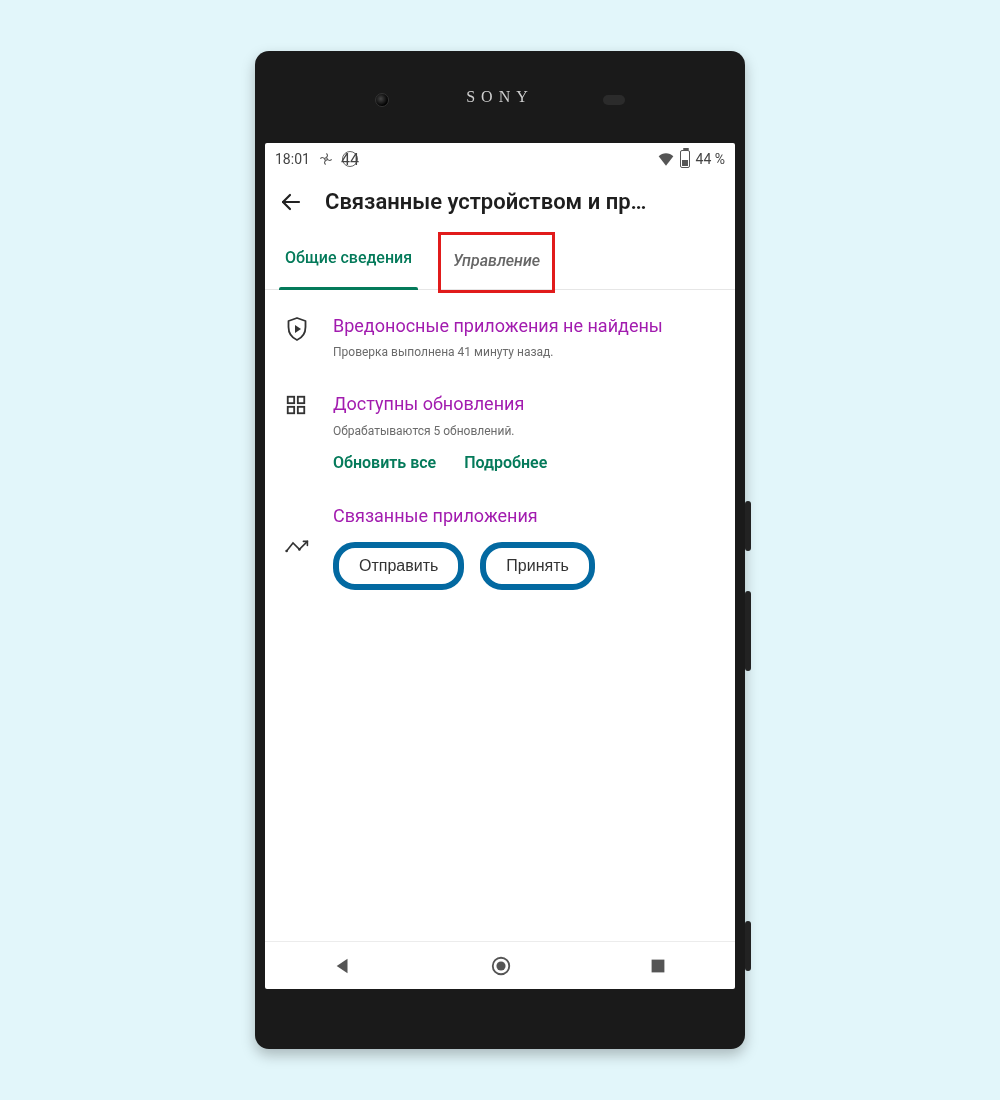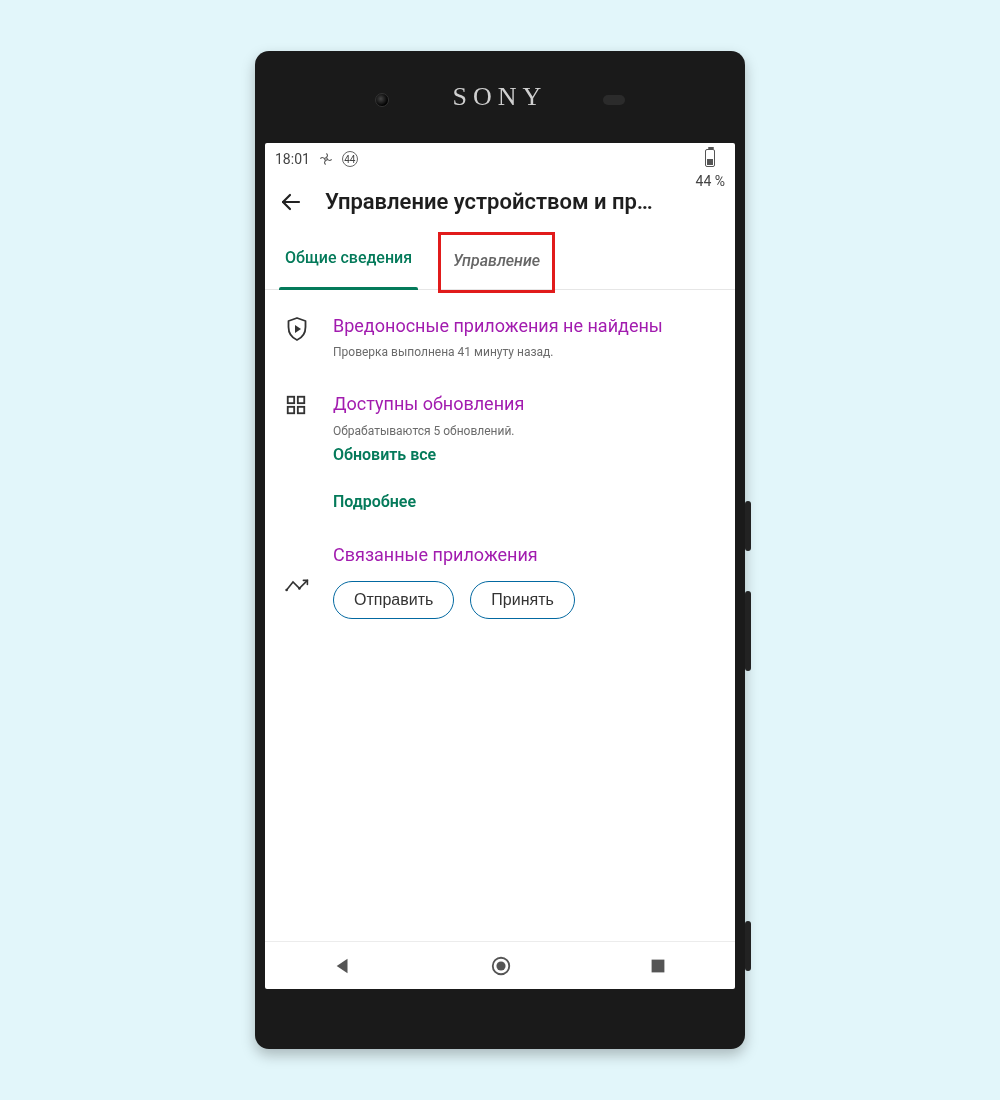--- a/index.html
+++ b/index.html
@@ -25,21 +25,21 @@
   }
   .bezel-top {
     height: 92px;
     display:flex; align-items:center; justify-content:center;
     color:#d8d8d8;
     position: relative;
   }
   .brand {
     font-family: 'Times New Roman', serif;
     letter-spacing: 6px;
-    font-size: 26px;
+    font-size: 16px;
     font-weight: 400;
     color: #cfcfcf;
   }
   .camera {
     position:absolute; left:120px; top:42px;
     width:14px; height:14px; border-radius:50%;
     background: radial-gradient(circle at 40% 40%, #444, #000 70%);
     border:1px solid #333;
   }
   .led {
@@ -68,23 +68,23 @@
 
   
   .status {
     height:28px;
     display:flex; align-items:center;
     padding: 16px 10px;
     font-size:14px;
     color:#444;
   }
   .status-left{ display:flex; align-items:center; gap:8px; }
-  .status-right{ margin-left:auto; display:flex; align-items:center; gap:6px;flex-direction:column; }
+  .status-right{ margin-left:auto; display:flex; align-items:center; gap:6px; }
   .badge-44{
-    font-size:10px; border:1px solid #666; border-radius:50%;
+    font-size:16px; border:1px solid #666; border-radius:50%;
     width:16px;height:16px;display:flex;align-items:center;justify-content:center;
   }
   .battery{
     width:10px;height:18px;border:1.5px solid #555;border-radius:2px;
     position:relative;display:inline-block;
   }
   .battery::before{content:"";position:absolute;top:-3px;left:2px;width:6px;height:2px;background:#555;border-radius:1px;}
   .battery::after{content:"";position:absolute;bottom:1px;left:1px;right:1px;height:40%;background:#555;}
 
   
@@ -135,31 +135,31 @@
     font-style:italic;
   }
 
   
   .content{ flex:1; padding: 24px 20px 0 20px; }
   .section{ display:flex; gap:22px; margin-bottom:32px; }
   .section .icon{ width:26px; flex-shrink:0; padding-top:2px; color:#3d3d3d; }
   .section .body{ flex:1; }
   .sec-title{ font-size:18px; color:#a21caf; line-height:1.35; }
   .sec-sub{ font-size:12px; color:#6b6b6b; margin-top:6px; line-height:1.35; }
-  .link-row{ display:flex; gap:28px; margin-top:6px;flex-direction:column; }
+  .link-row{ display:flex; gap:28px; margin-top:14px; }
   .link{ color:#047a5a; font-weight:600; font-size:16px; cursor:pointer; }
 
   .storage-bar{
     margin-top:10px;height:4px;width:100%;background:#e1e1e1;position:relative;
   }
   .storage-bar .fill{position:absolute;left:0;top:0;bottom:0;background:#111;}
 
   .pill-row{ display:flex; gap:16px; margin-top:14px; }
   .pill{
-    border:1px solid #0369a1;border-radius:22px;
+    border:6px solid #0369a1;border-radius:22px;
     padding:9px 20px;font-size:16px;color:#333;cursor:pointer;
     background:#fff;
   }
 
   
   .navbar{
     height:48px;border-top:1px solid #ececec;
     display:flex;align-items:center;justify-content:space-around;
   }
 
@@ -203,21 +203,21 @@
       </div>
     </div>
 
     <div class="header">
       <div class="back">
         <svg width="24" height="24" viewBox="0 0 24 24" fill="none" stroke="#222" stroke-width="2.2" stroke-linecap="round" stroke-linejoin="round">
           <line x1="20" y1="12" x2="4" y2="12"></line>
             <polyline points="11 5 4 12 11 19"></polyline>
         </svg>
       </div>
-      <div class="h-title">Управление устройством и пр…</div>
+      <div class="h-title">Связанные устройством и пр…</div>
     </div>
 
     <div class="tabs">
       <div class="tab active">Общие сведения</div>
       <div class="highlight-box">
         <div class="tab secondary" style="margin-right:0">Управление</div>
       </div>
     </div>
 
     <div class="content">

